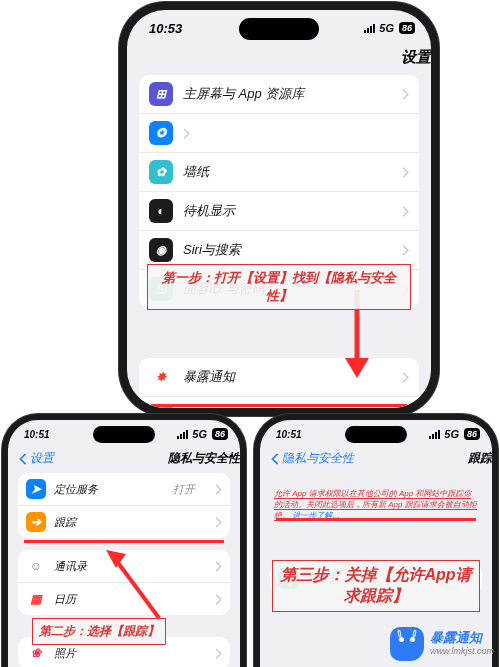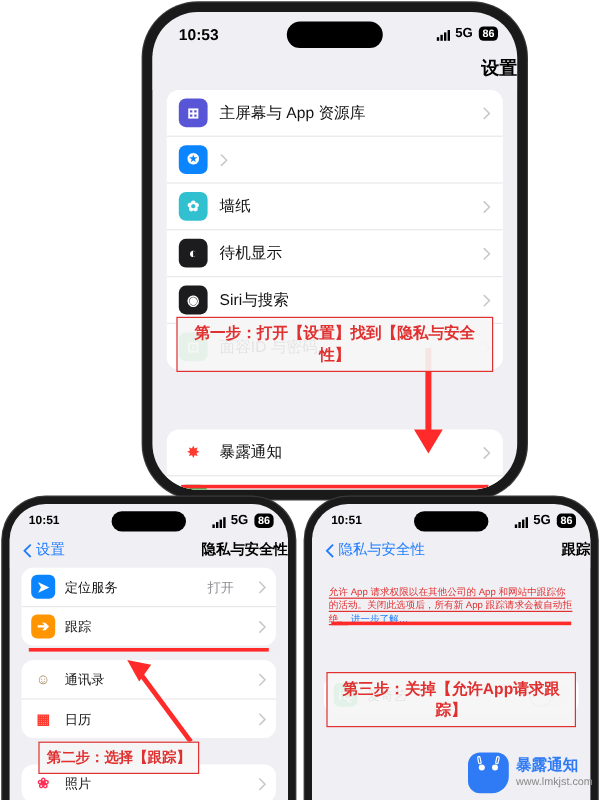--- a/index.html
+++ b/index.html
@@ -9,20 +9,21 @@
     font-family: -apple-system, "Helvetica Neue", Arial, sans-serif;
     width: 500px;
     height: 667px;
     overflow: hidden;
     position: relative;
   }
   .canvas {
     position: relative;
     width: 500px;
     height: 667px;
+    font-style: italic;
   }
   .phone {
     position: absolute;
     background: #f0f0f4;
     border-radius: 38px;
     box-shadow: 0 0 0 8px #1a1a1a, 0 0 0 9px #3a3a3a;
     overflow: hidden;
   }
   .phone.top {
     left: 127px; top: 10px;
@@ -47,21 +48,21 @@
     background: #000; border-radius: 14px;
     z-index: 50;
   }
   .phone.bl .notch, .phone.br .notch { width: 62px; height: 17px; top: 6px; }
   .status {
     display: flex; justify-content: space-between; align-items: center;
     height: 36px; padding: 0 16px 0 22px;
     font-size: 13px; font-weight: 600;
   }
   .phone.bl .status, .phone.br .status { height: 28px; font-size: 10px; padding: 0 12px 0 16px; }
-  .status-right { display: flex; align-items: flex-end; gap: 2px; font-size: 11px; font-weight: 600;}
+  .status-right { display: flex; align-items: center; gap: 2px; font-size: 11px; font-weight: 600;}
   .sig { display: inline-flex; align-items: flex-end; gap: 1px; margin-right: 2px;}
   .sig i { width: 2px; background:#000; display:inline-block; }
   .sig i:nth-child(1){height:3px} .sig i:nth-child(2){height:5px} .sig i:nth-child(3){height:7px} .sig i:nth-child(4){height:9px}
   .batt { display:inline-flex; align-items:center; margin-left:3px; }
   .batt span { background:#000; color:#fff; font-size:9px; padding:1px 3px; border-radius:4px; font-weight:700;}
   .title-bar {
     text-align: right; font-size: 15px; font-weight: 600;
     padding: 2px 0 8px; position: relative; background:#f0f0f4;
   }
   .phone.bl .title-bar, .phone.br .title-bar { font-size: 12px; padding: 2px 0 6px;}
@@ -396,21 +397,21 @@
       <span>跟踪</span>
     </div>
 
     <div class="gap"></div>
     <div class="redline" style="left:16px; right:16px; top:98px;"></div>
     <div class="desc">
       <span class="redtxt">允许 App 请求权限以在其他公司的 App 和网站中跟踪你的活动。关闭此选项后，所有新 App 跟踪请求会被自动拒绝。</span>
       <span style="color:#1f7cff;">进一步了解…</span>
     </div>
 
-    <div class="anno" style="left:12px; right:12px; top:140px; font-size:13px; text-align:center;">
+    <div class="anno" style="left:12px; right:12px; top:140px; font-size:16px; text-align:center;">
       <span>第三步：关掉【允许App请求跟踪】</span>
     </div>
 
     <div style="height:42px;"></div>
     <div class="list" id="br-rows">
         <div class="row">
           <span class="ico" style="background:#00c853">
             <span style="color:#fff;font-size:12px;font-weight:700">iQ</span>
           </span>
           <span class="label">爱奇艺</span>

